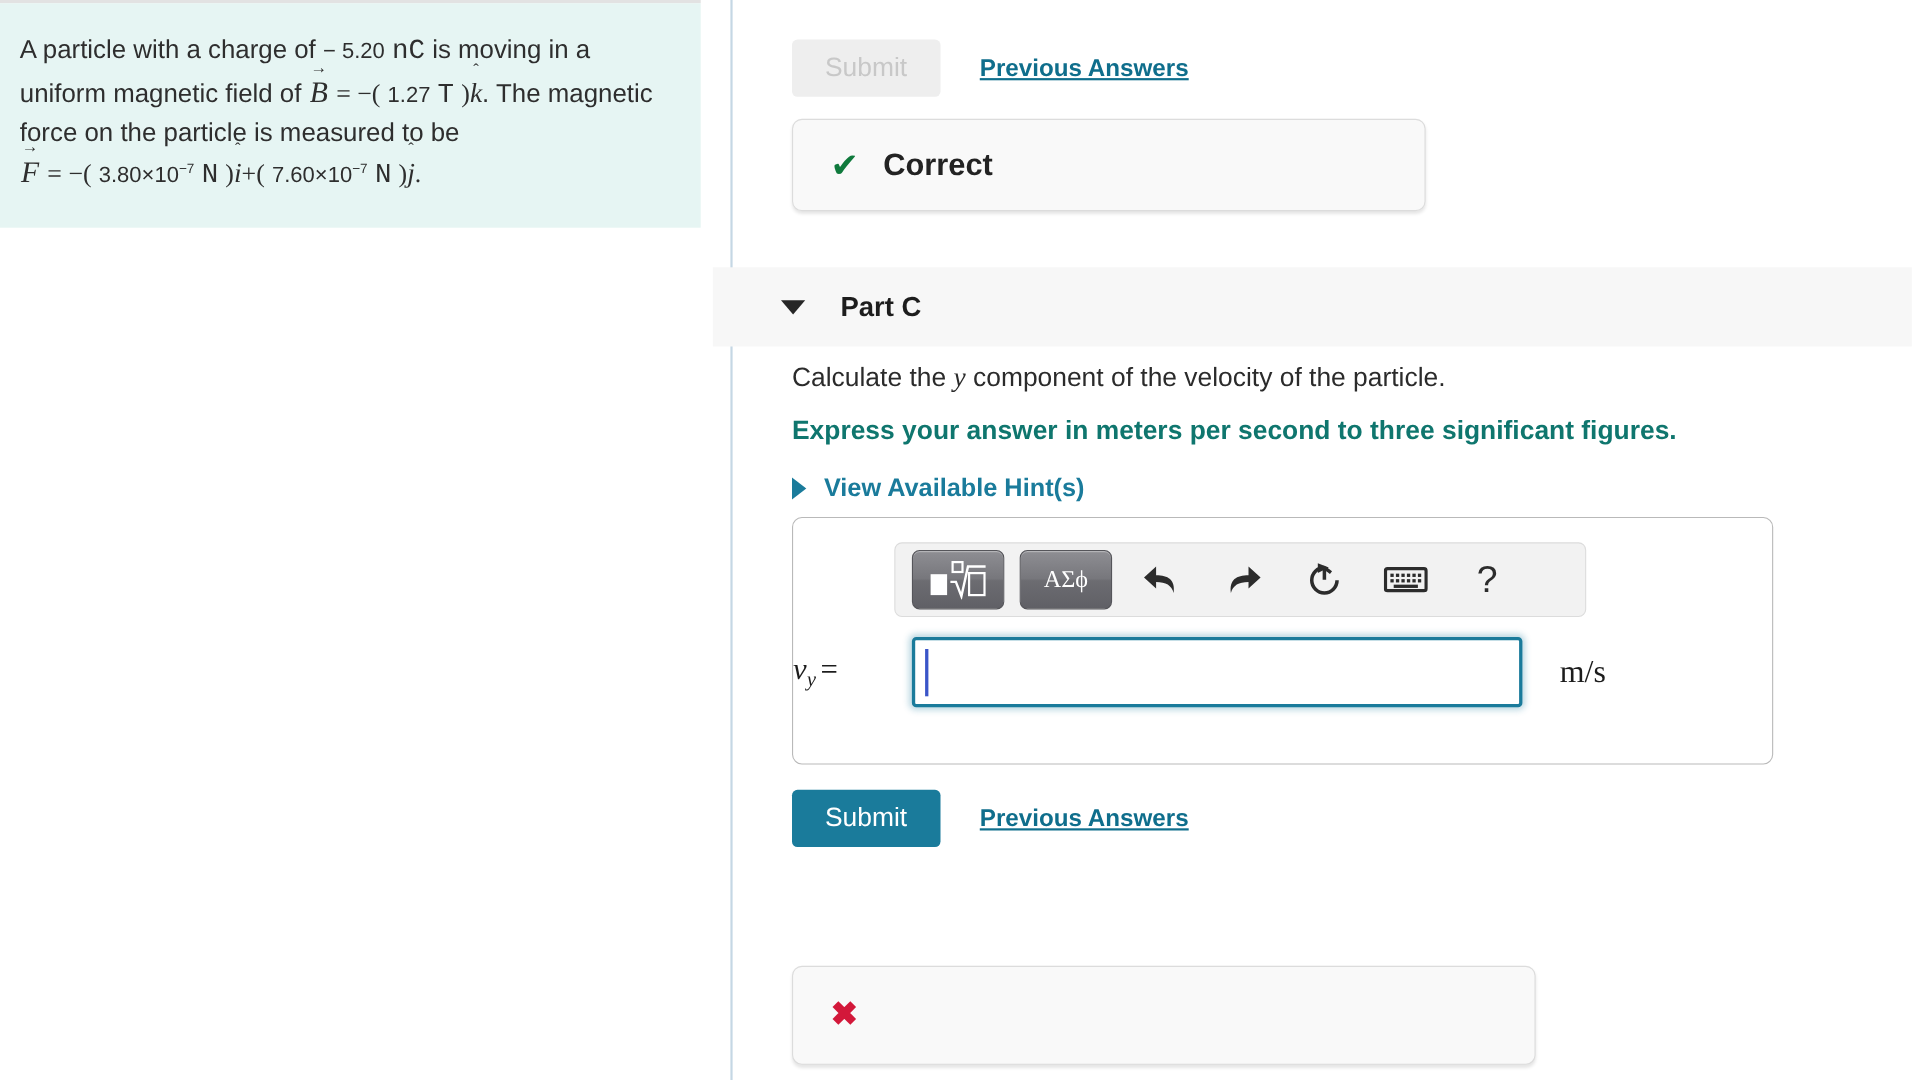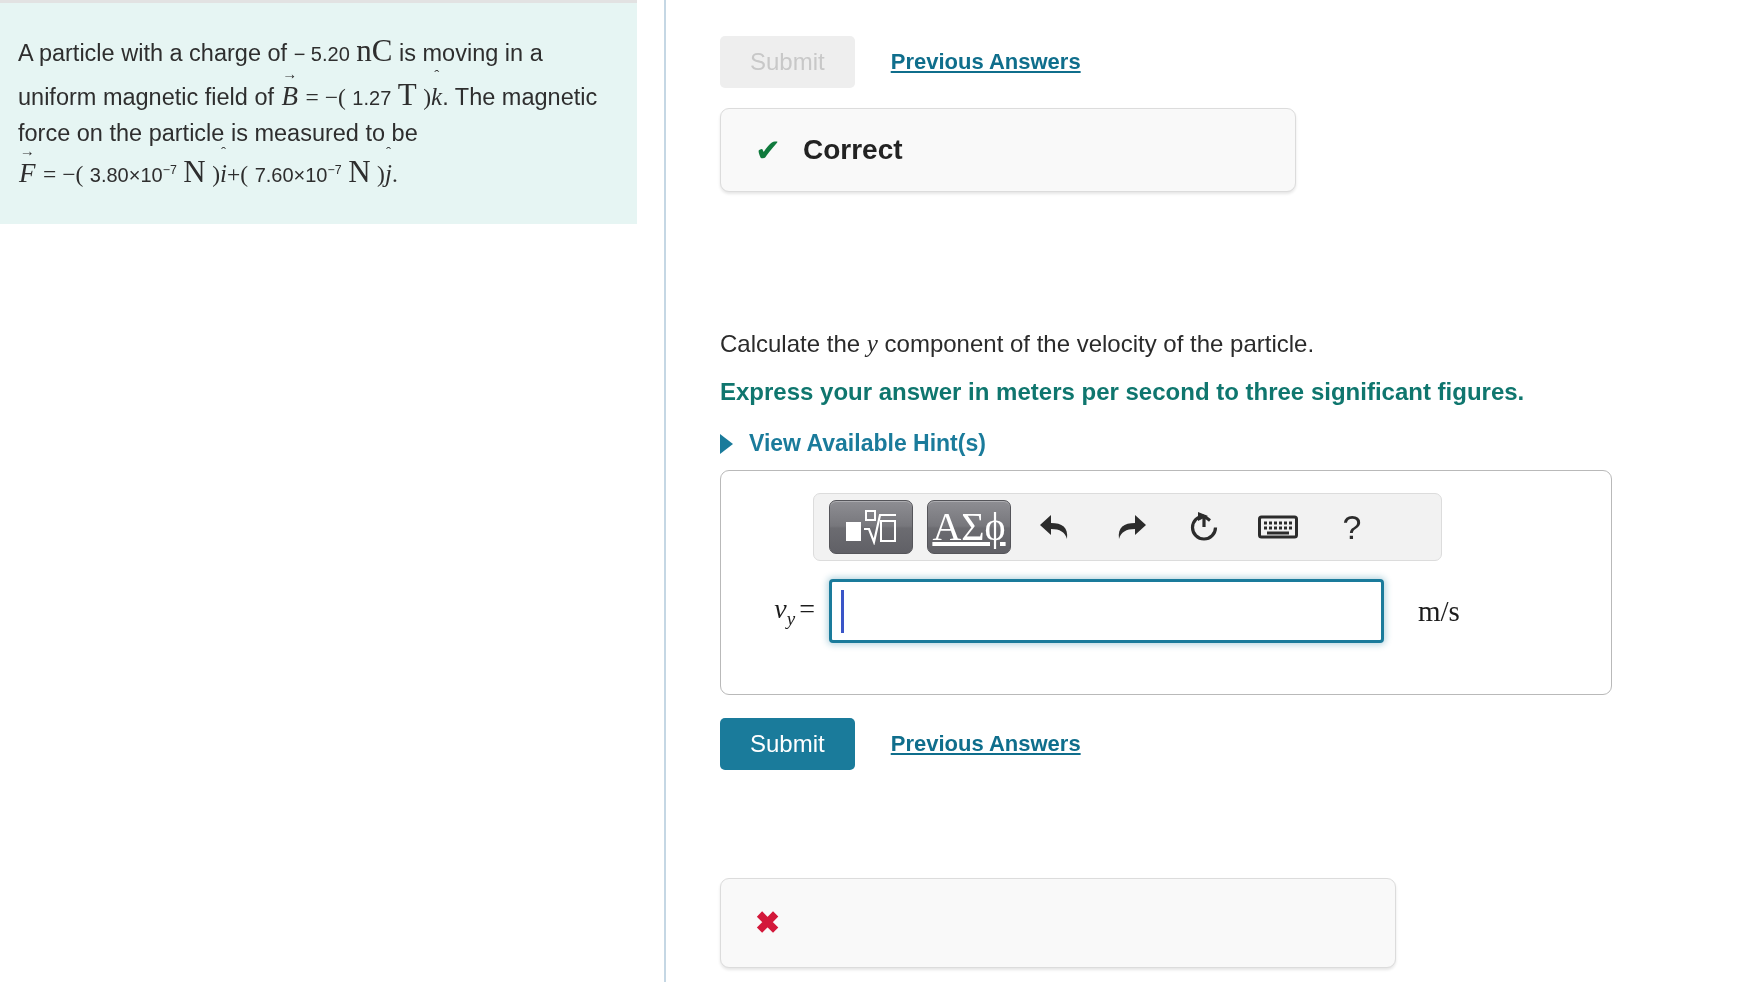--- a/index.html
+++ b/index.html
@@ -90,22 +90,22 @@
     position: absolute;
     left: 0;
     right: 0;
     top: -9px;
     font-style: normal;
     font-size: 15px;
     line-height: 10px;
     text-align: center;
   }
   .unit {
-    font-family: Liberation Serif, serif;
-    font-size: 31px;
+    font-family: Liberation Mono, monospace;
+    font-size: 25px;
     font-style: normal;
   }
   .num { font-size: 20px; }
   sup.exp { font-size: 0.62em; vertical-align: super; }
 
   
   .right-pane {
     position: absolute;
     left: 664px;
     top: 0;
@@ -297,23 +297,22 @@
     display: flex;
     align-items: center;
     justify-content: center;
     cursor: pointer;
     margin-right: 14px;
     box-shadow: inset 0 1px 0 rgba(255,255,255,0.28);
   }
   .tb-greek {
     color: #ffffff;
     font-family: "Liberation Serif", "DejaVu Serif", serif;
-    font-size: 40px;
+    font-size: 22px;
     line-height: 1;
-    text-decoration: underline;
   }
   .tb-icon-btn {
     width: 62px;
     height: 52px;
     display: flex;
     align-items: center;
     justify-content: center;
     cursor: pointer;
     margin-right: 12px;
   }
@@ -328,21 +327,20 @@
   .answer-row {
     position: absolute;
     left: 0;
     top: 108px;
     width: 892px;
     display: flex;
     align-items: center;
   }
   .var-label {
     width: 108px;
-    text-align: right;
     padding-right: 14px;
     font-family: "Liberation Serif", "DejaVu Serif", serif;
     font-style: italic;
     font-size: 28px;
     color: #1c1c1c;
     box-sizing: border-box;
   }
   .var-label .sub { font-size: 0.68em; vertical-align: sub; }
   .var-label .eq { font-style: normal; padding-left: 4px; }
 
@@ -419,20 +417,24 @@
     <div class="row-submit-top">
       <button class="btn-submit disabled">Submit</button>
       <a class="link-prev">Previous Answers</a>
     </div>
 
     <div class="feedback" id="correct-box">
       <span class="fb-icon">✔</span>
       <span class="fb-text">Correct</span>
     </div>
 
+    <div class="part-header">
+      <span class="part-caret"></span>
+      <span class="part-title">Part C</span>
+    </div>
 
     <div class="question">
       <span>Calculate the</span>
       <span class="it">y</span>
       <span>component of the velocity of the particle.</span>
     </div>
 
     <div class="express">Express your answer in meters per second to three significant figures.</div>
 
     <div class="hint-row">

